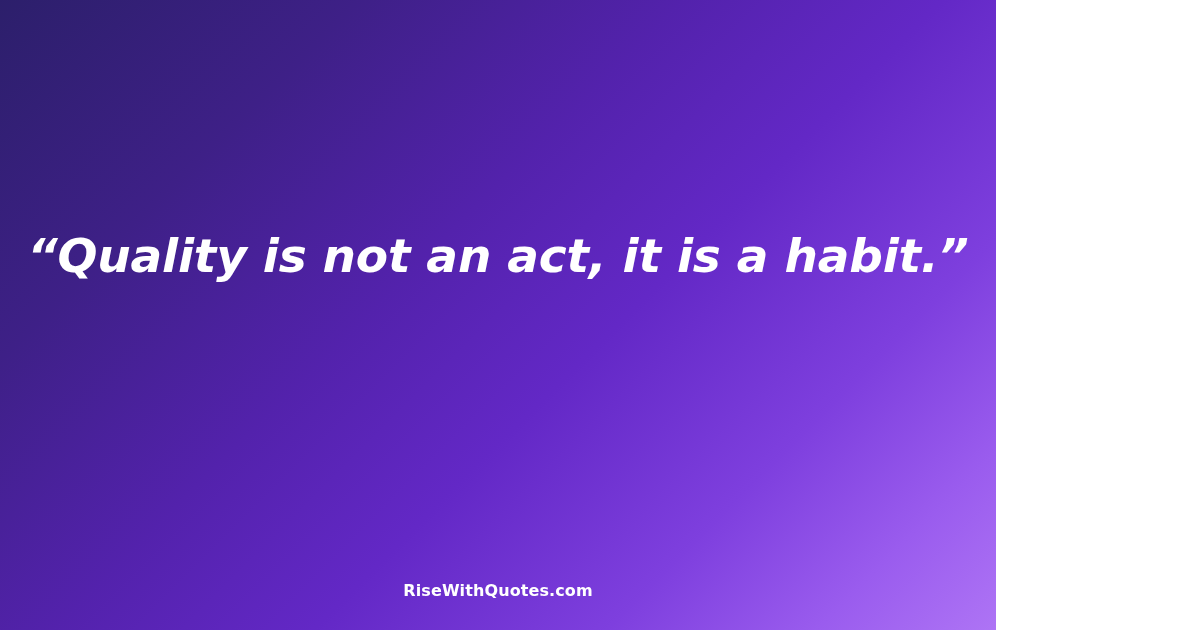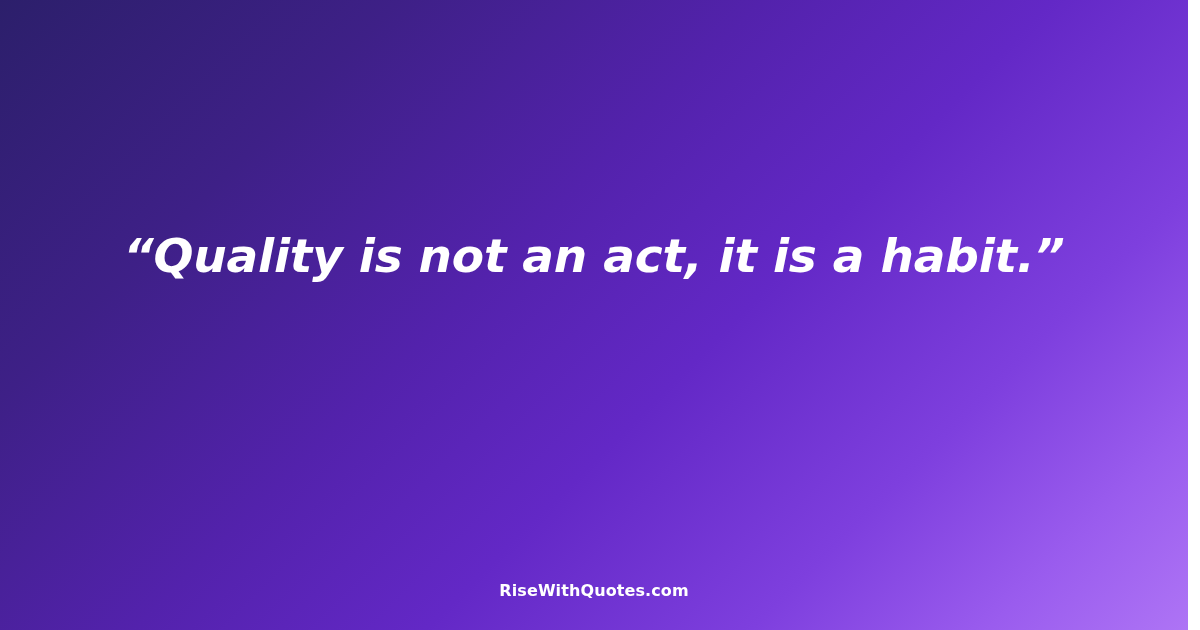--- a/index.html
+++ b/index.html
@@ -9,21 +9,21 @@
     height: 630px;
     overflow: hidden;
   }
 
   body {
     font-family: "DejaVu Sans", sans-serif;
   }
 
   .quote-card {
     position: relative;
-    width: 1188px;
+    width: 996px;
     height: 630px;
     box-sizing: border-box;
     background-color: #5A27B5;
     background-image: linear-gradient(
         135deg,
         #2C1F6B 0%,
         #3E2087 22%,
         #5322AC 42%,
         #6328C6 58%,
         #7E3FDE 76%,

